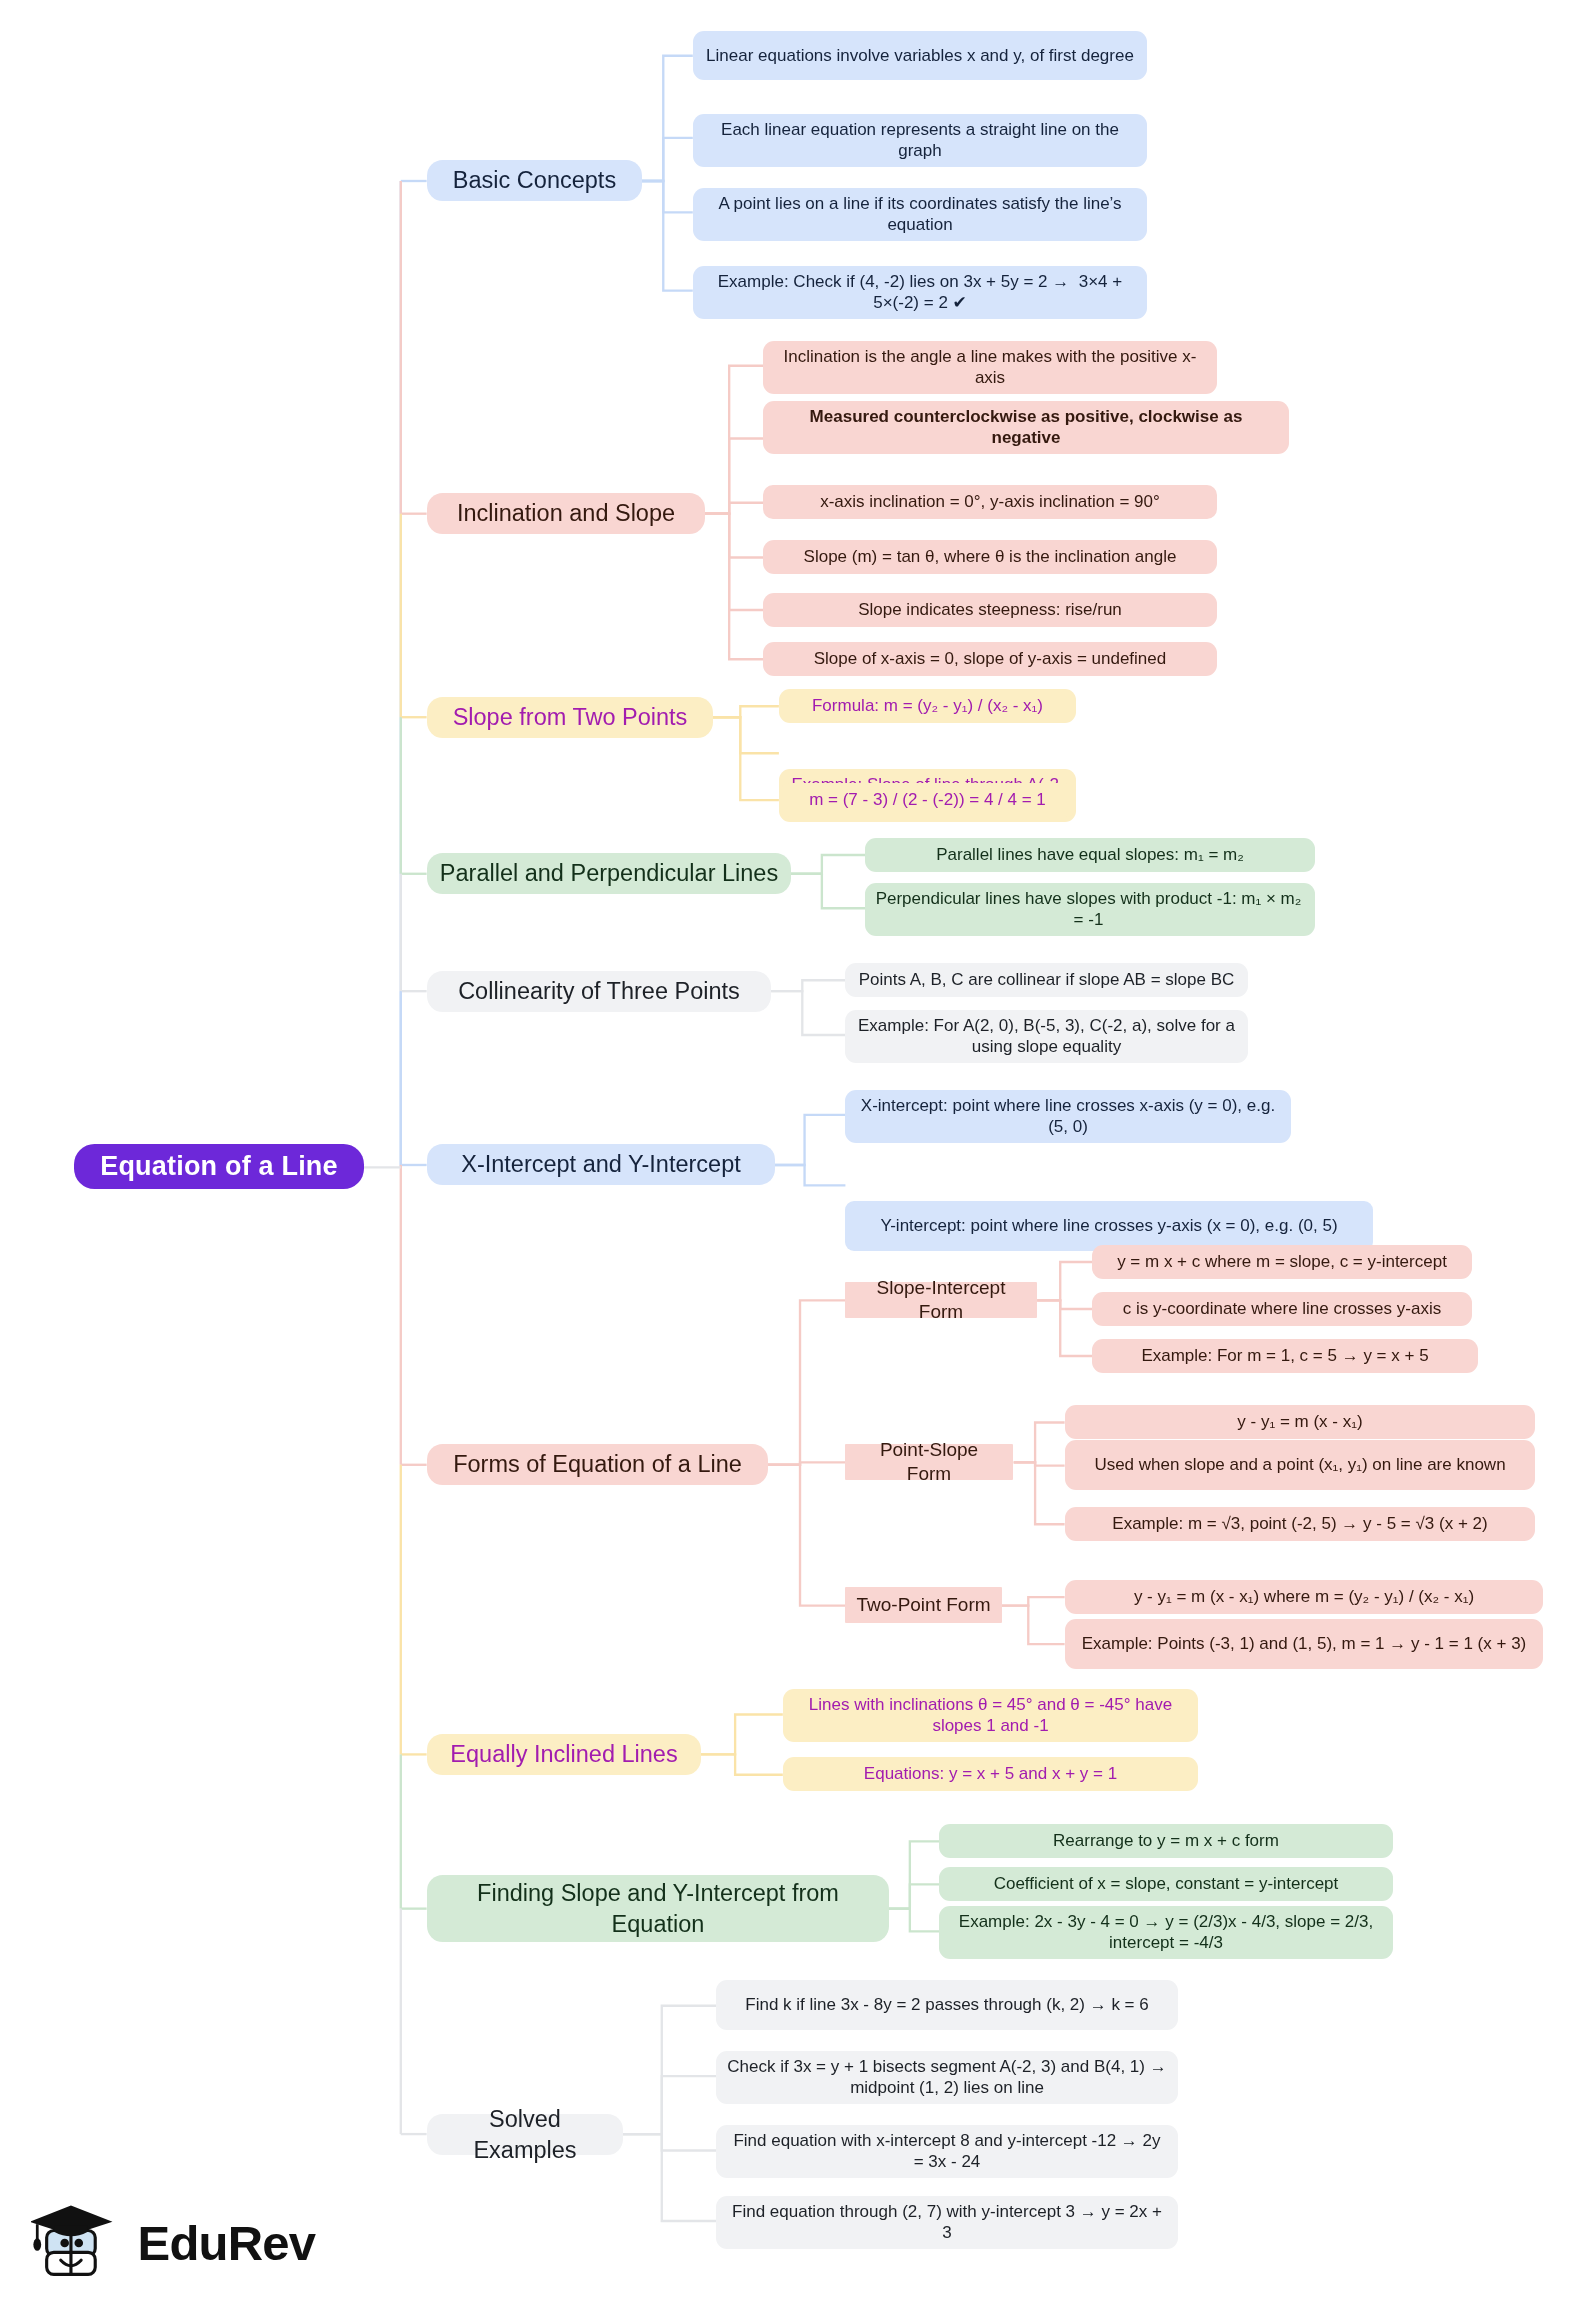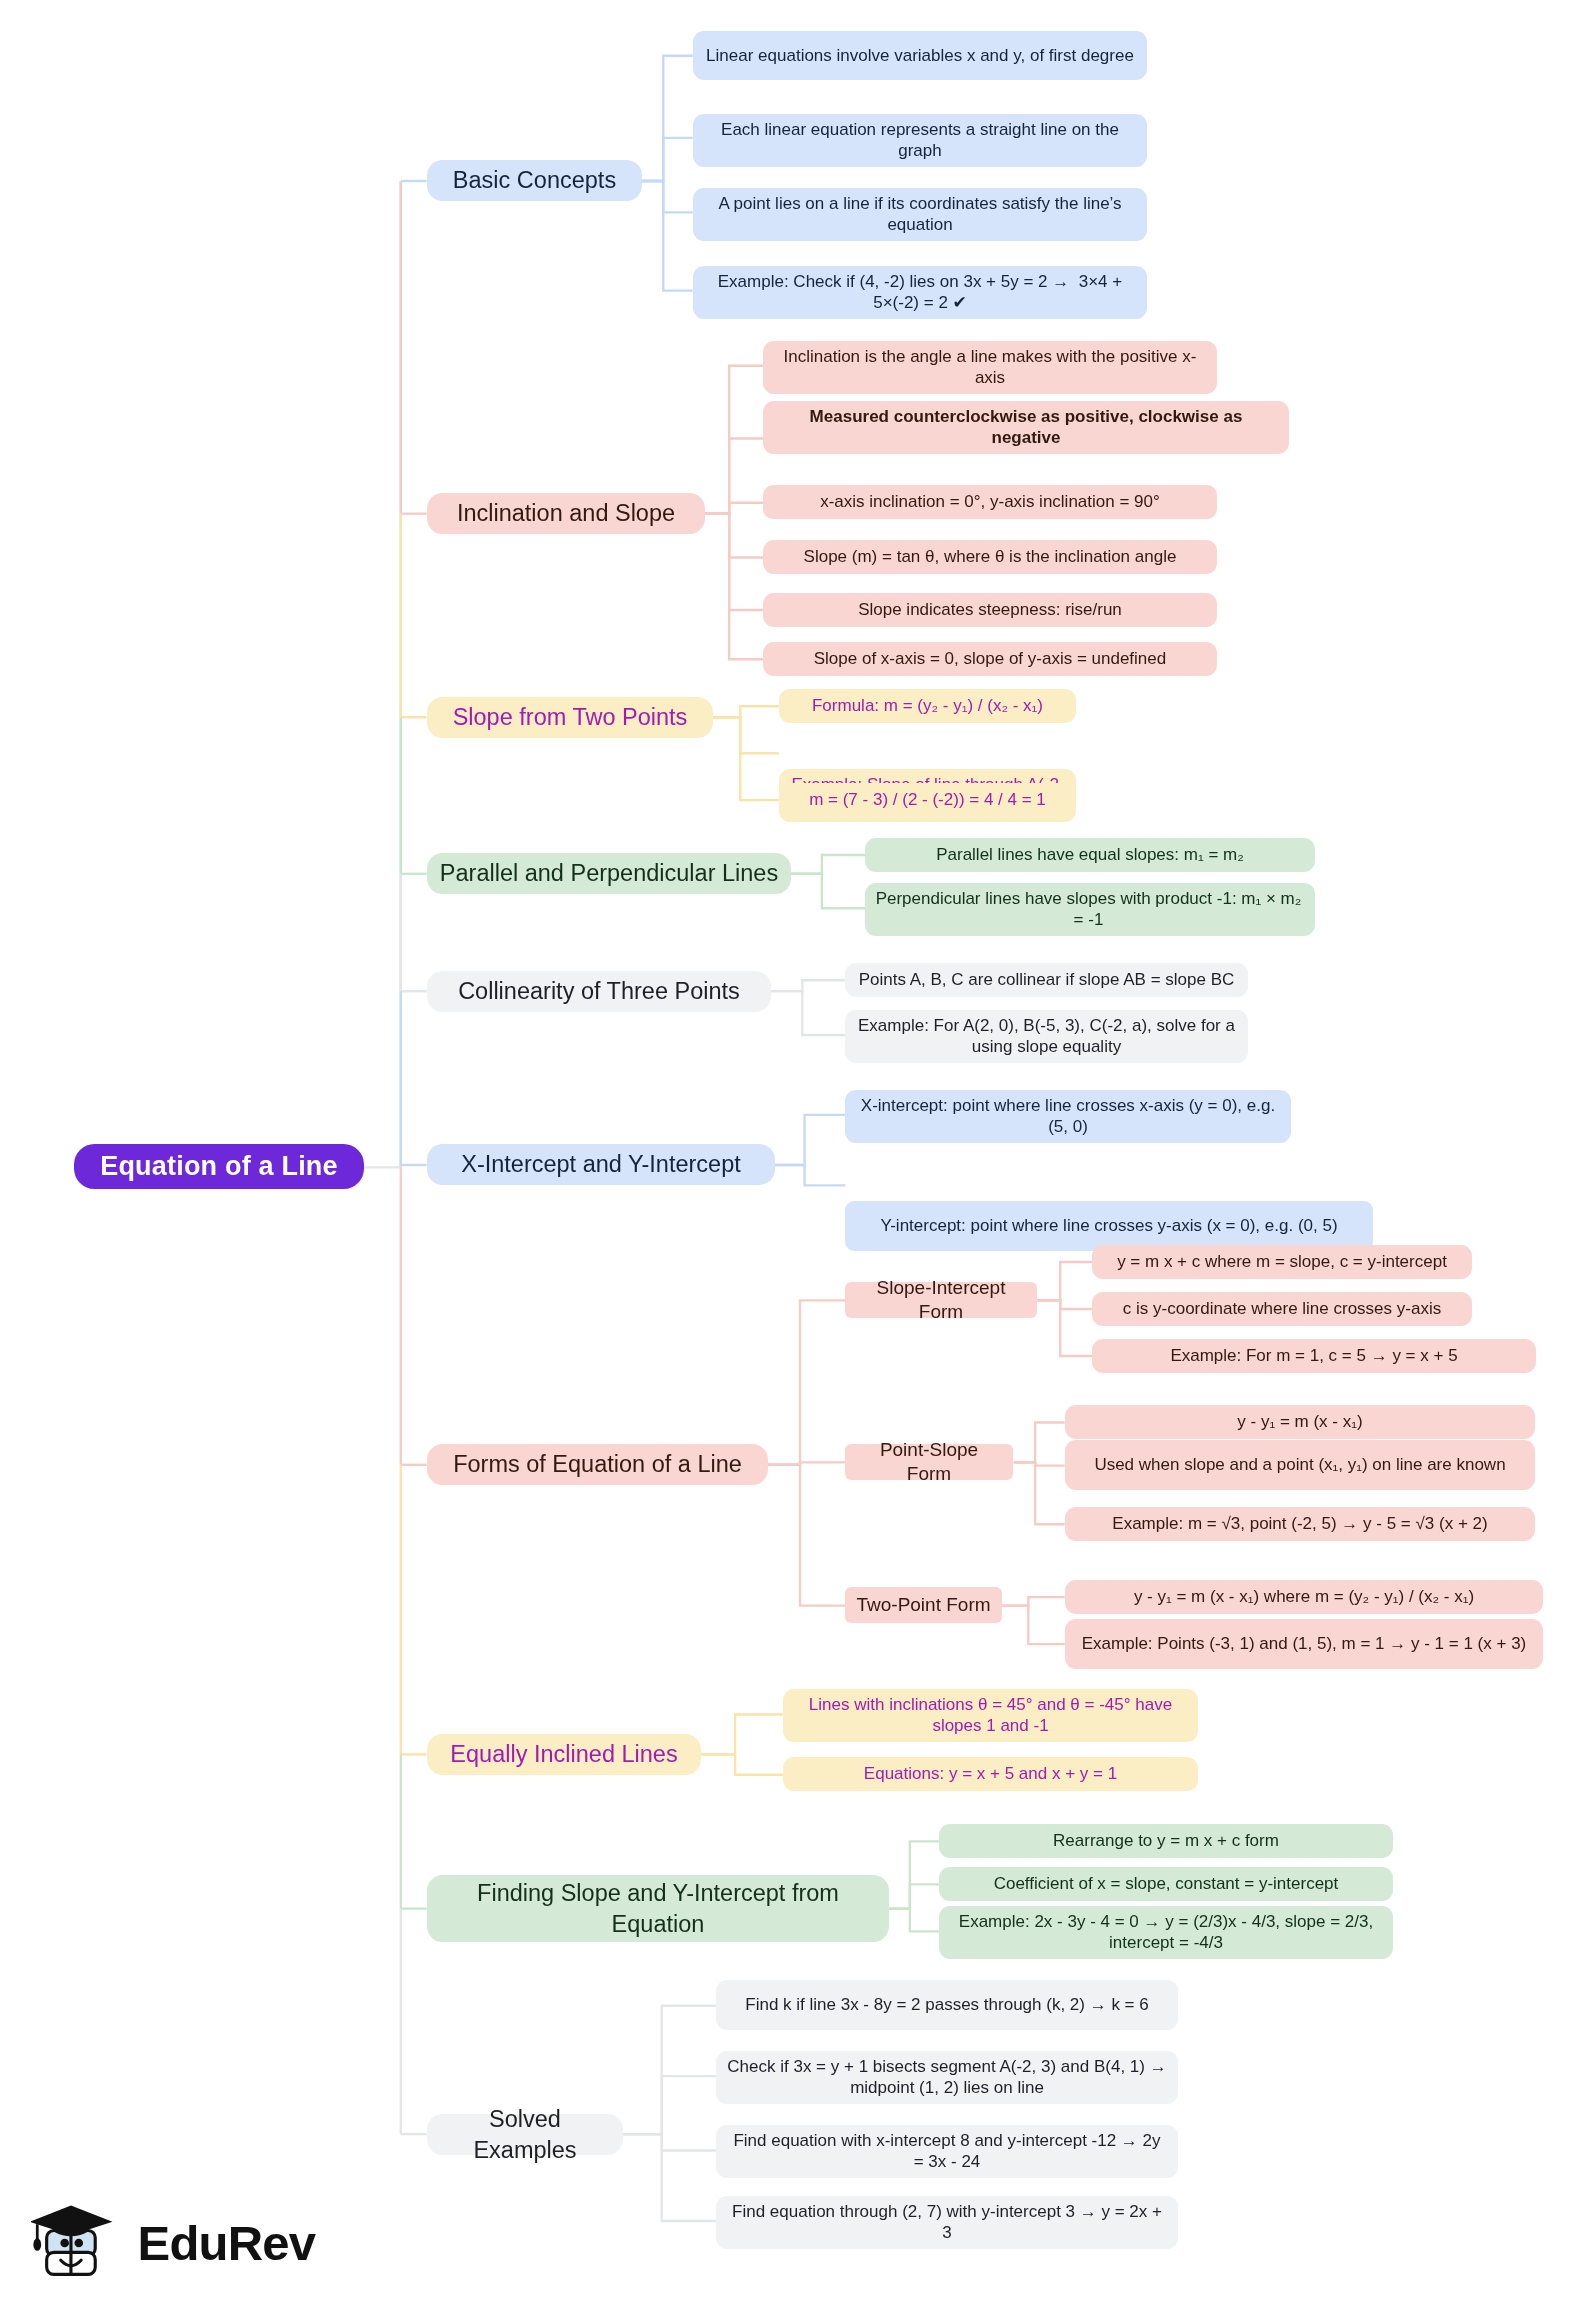--- a/index.html
+++ b/index.html
@@ -36,21 +36,21 @@
   }
   .root {
     background: #6d28d9;
     color: #ffffff;
     font-size: 27px;
     font-weight: bold;
     border-radius: 20.4px;
     letter-spacing: 0.2px;
   }
   .branch { font-size: 23.5px; border-radius: 15.7px; }
-  .sub    { font-size: 19px; border-radius: 6px; }
+  .sub    { font-size: 19px; border-radius: 1px; }
   .leaf   { font-size: 17px; border-radius: 11px; }
 
   
   .c-blue   { background: #d6e4fb; color: #15233c; }
   .c-pink   { background: #f9d6d2; color: #34190f; }
   .c-yellow { background: #fceec4; color: #a21caf; }
   .c-green  { background: #d4ead6; color: #13301a; }
   .c-gray   { background: #f1f2f4; color: #1d2127; }
 
   
@@ -185,21 +185,21 @@
     <div class="node branch c-gray" style="left:427px; top:971px; width:344px; height:41px;"><span>Collinearity of Three Points</span></div>
     <div class="node leaf c-gray" style="left:845px; top:963px; width:403px; min-height:34px;"><span>Points A, B, C are collinear if slope AB = slope BC</span></div>
     <div class="node leaf c-gray" style="left:845px; top:1010px; width:403px; min-height:50px;"><span>Example: For A(2, 0), B(-5, 3), C(-2, a), solve for a using slope equality</span></div>
     <div class="node branch c-blue" style="left:427px; top:1144px; width:348px; height:41px;"><span>X-Intercept and Y-Intercept</span></div>
     <div class="node leaf c-blue" style="left:845px; top:1090px; width:446px; min-height:50px;"><span>X-intercept: point where line crosses x-axis (y = 0), e.g. (5, 0)</span></div>
     <div class="node leaf c-blue" style="left:845px; top:1201px; width:528px; min-height:50px;border-radius:9px;"><span>Y-intercept: point where line crosses y-axis (x = 0), e.g. (0, 5)</span></div>
     <div class="node branch c-pink" style="left:427px; top:1444px; width:341px; height:41px;"><span>Forms of Equation of a Line</span></div>
     <div class="node sub c-pink" style="left:845px; top:1282px; width:192px; height:36px;"><span>Slope-Intercept Form</span></div>
     <div class="node leaf c-pink" style="left:1092px; top:1245px; width:380px; min-height:34px;"><span>y = m x + c where m = slope, c = y-intercept</span></div>
     <div class="node leaf c-pink" style="left:1092px; top:1292px; width:380px; min-height:34px;"><span>c is y-coordinate where line crosses y-axis</span></div>
-    <div class="node leaf c-pink" style="left:1092px; top:1339px; width:444px; min-height:34px;"><span>Example: For m = 1, c = 5 → y = x + 5</span></div>
+    <div class="node leaf c-pink" style="left:1092px; top:1339px; width:386px; min-height:34px;"><span>Example: For m = 1, c = 5 → y = x + 5</span></div>
     <div class="node sub c-pink" style="left:845px; top:1444px; width:168px; height:36px;"><span>Point-Slope Form</span></div>
     <div class="node leaf c-pink" style="left:1065px; top:1405px; width:470px; min-height:34px;"><span>y - y₁ = m (x - x₁)</span></div>
     <div class="node leaf c-pink" style="left:1065px; top:1440px; width:470px; min-height:50px;"><span>Used when slope and a point (x₁, y₁) on line are known</span></div>
     <div class="node leaf c-pink" style="left:1065px; top:1507px; width:470px; min-height:34px;"><span>Example: m = √3, point (-2, 5) → y - 5 = √3 (x + 2)</span></div>
     <div class="node sub c-pink" style="left:845px; top:1587px; width:157px; height:36px;"><span>Two-Point Form</span></div>
     <div class="node leaf c-pink" style="left:1065px; top:1580px; width:478px; min-height:34px;"><span>y - y₁ = m (x - x₁) where m = (y₂ - y₁) / (x₂ - x₁)</span></div>
     <div class="node leaf c-pink" style="left:1065px; top:1619px; width:478px; min-height:50px;"><span>Example: Points (-3, 1) and (1, 5), m = 1 → y - 1 = 1 (x + 3)</span></div>
     <div class="node branch c-yellow" style="left:427px; top:1734px; width:274px; height:41px;"><span>Equally Inclined Lines</span></div>
     <div class="node leaf c-yellow" style="left:783px; top:1689px; width:415px; min-height:50px;"><span>Lines with inclinations θ = 45° and θ = -45° have slopes 1 and -1</span></div>
     <div class="node leaf c-yellow" style="left:783px; top:1757px; width:415px; min-height:34px;"><span>Equations: y = x + 5 and x + y = 1</span></div>

